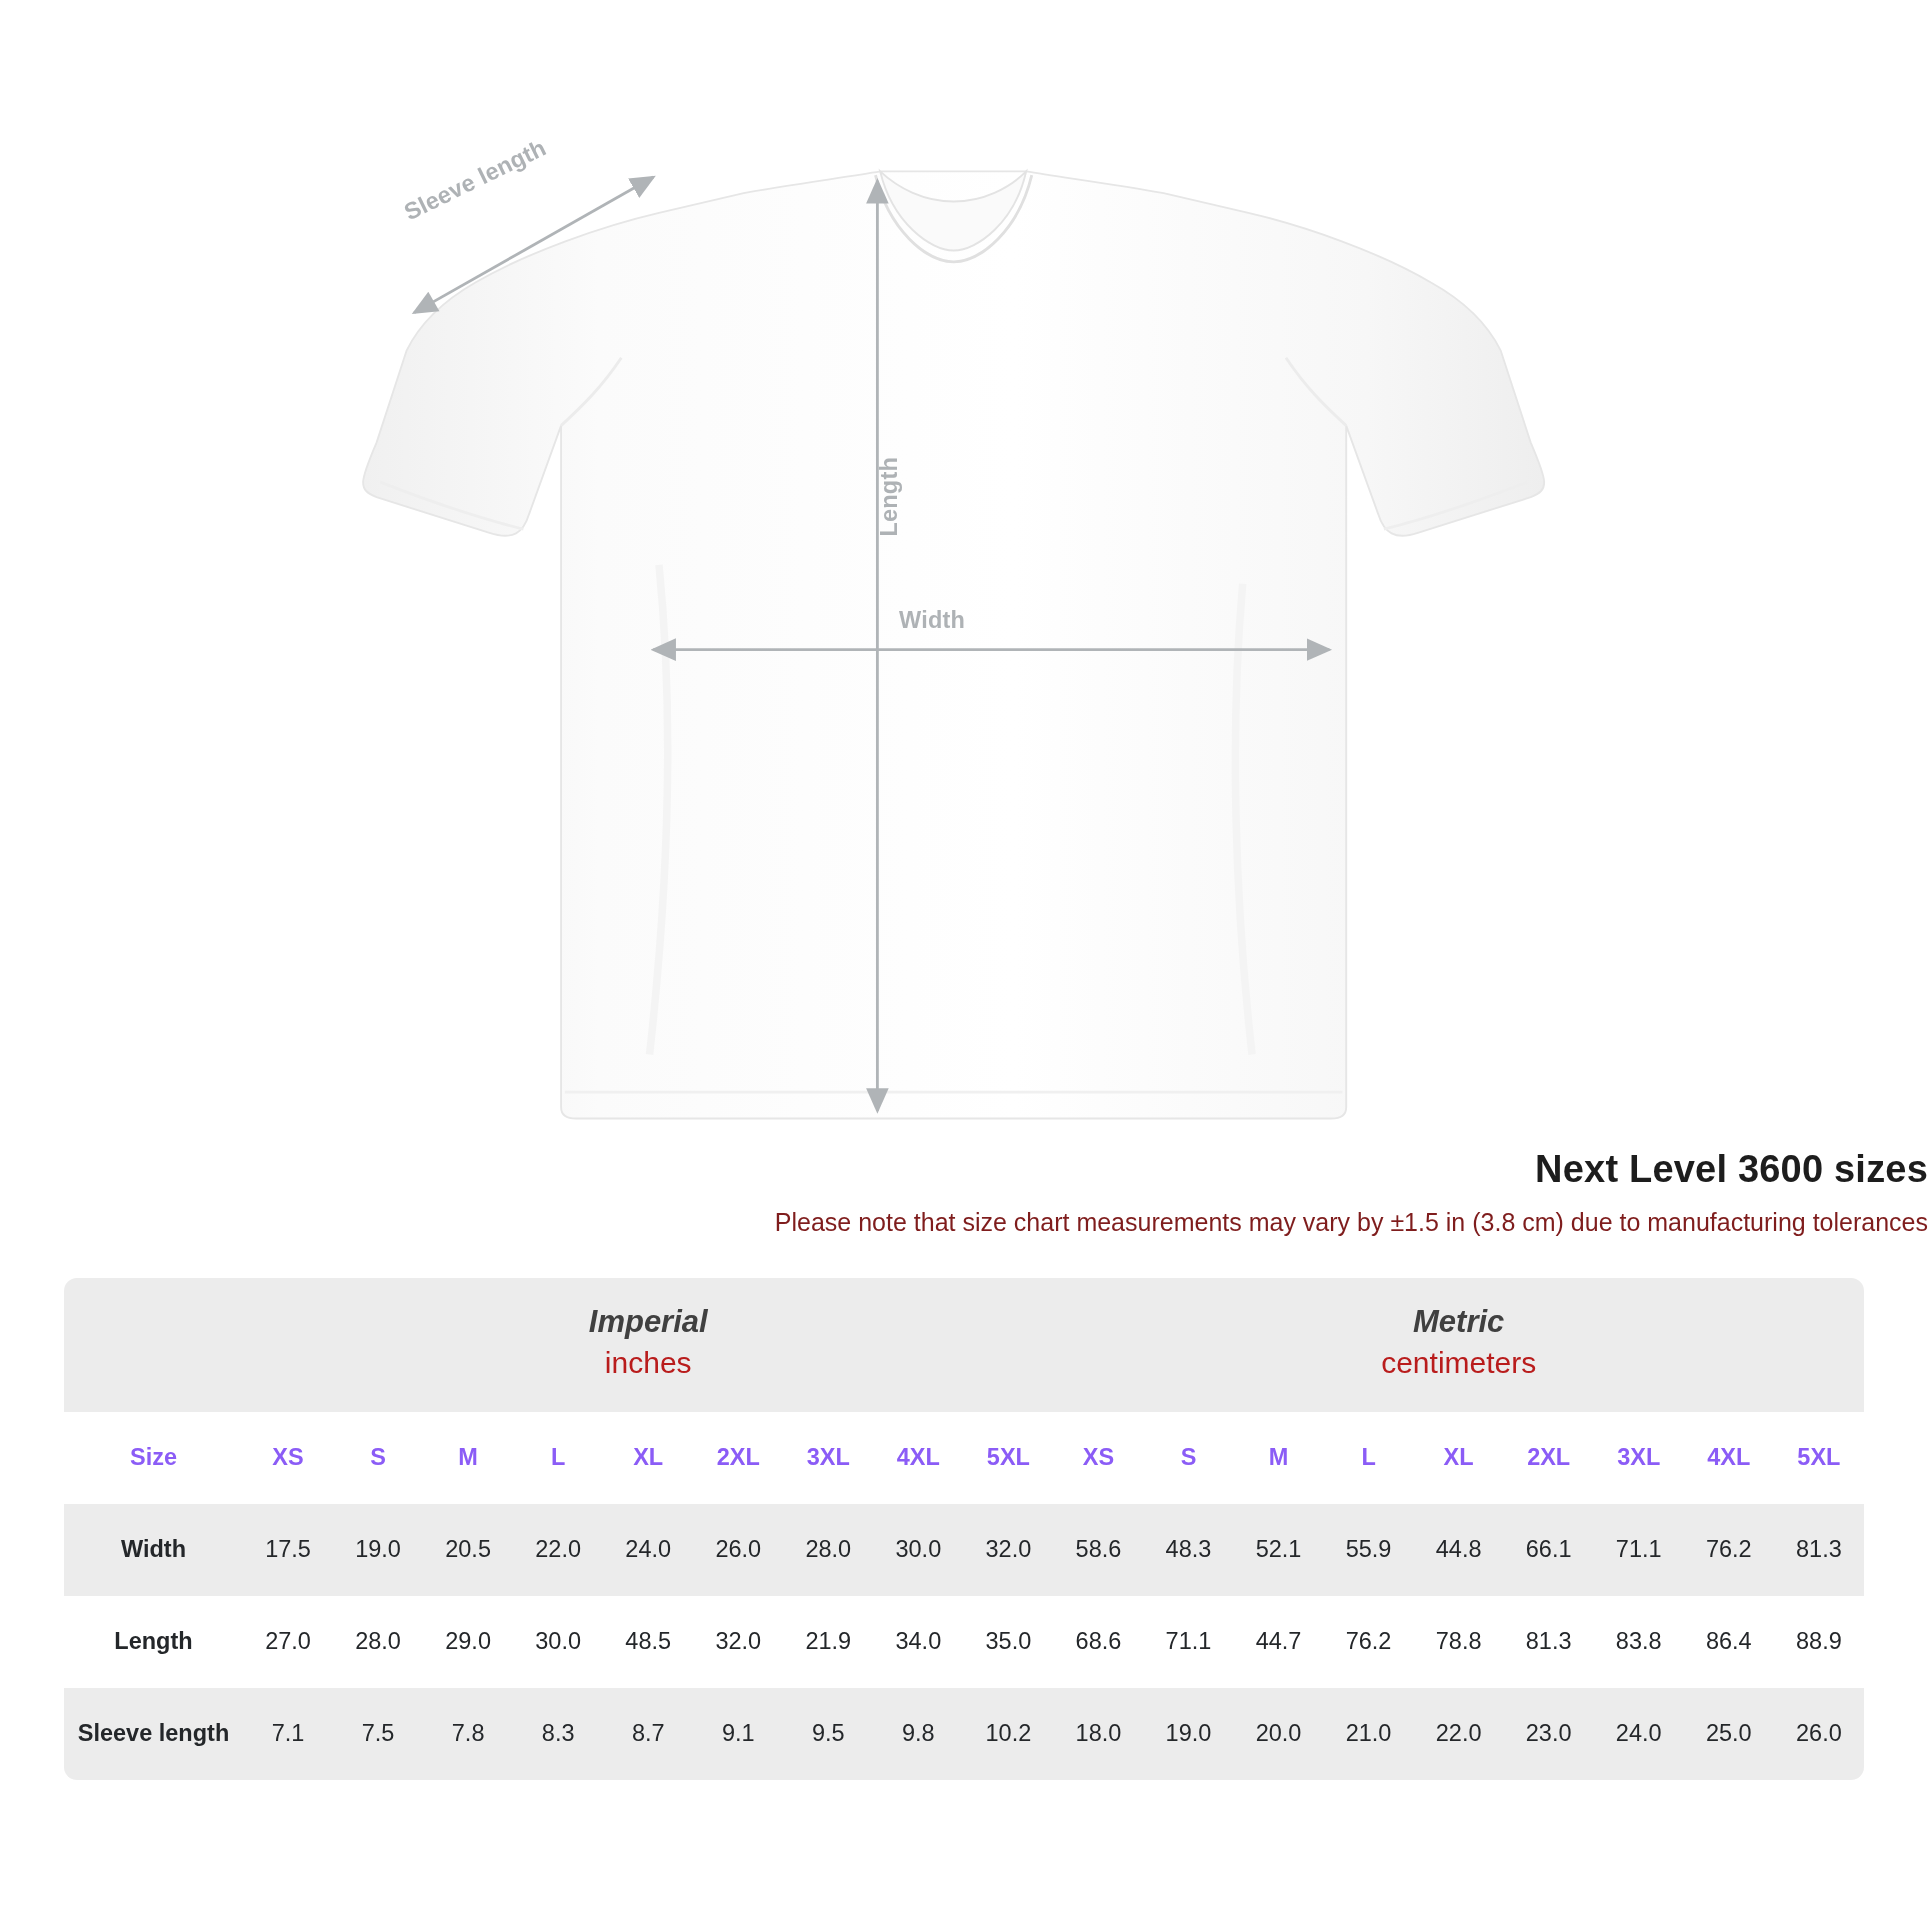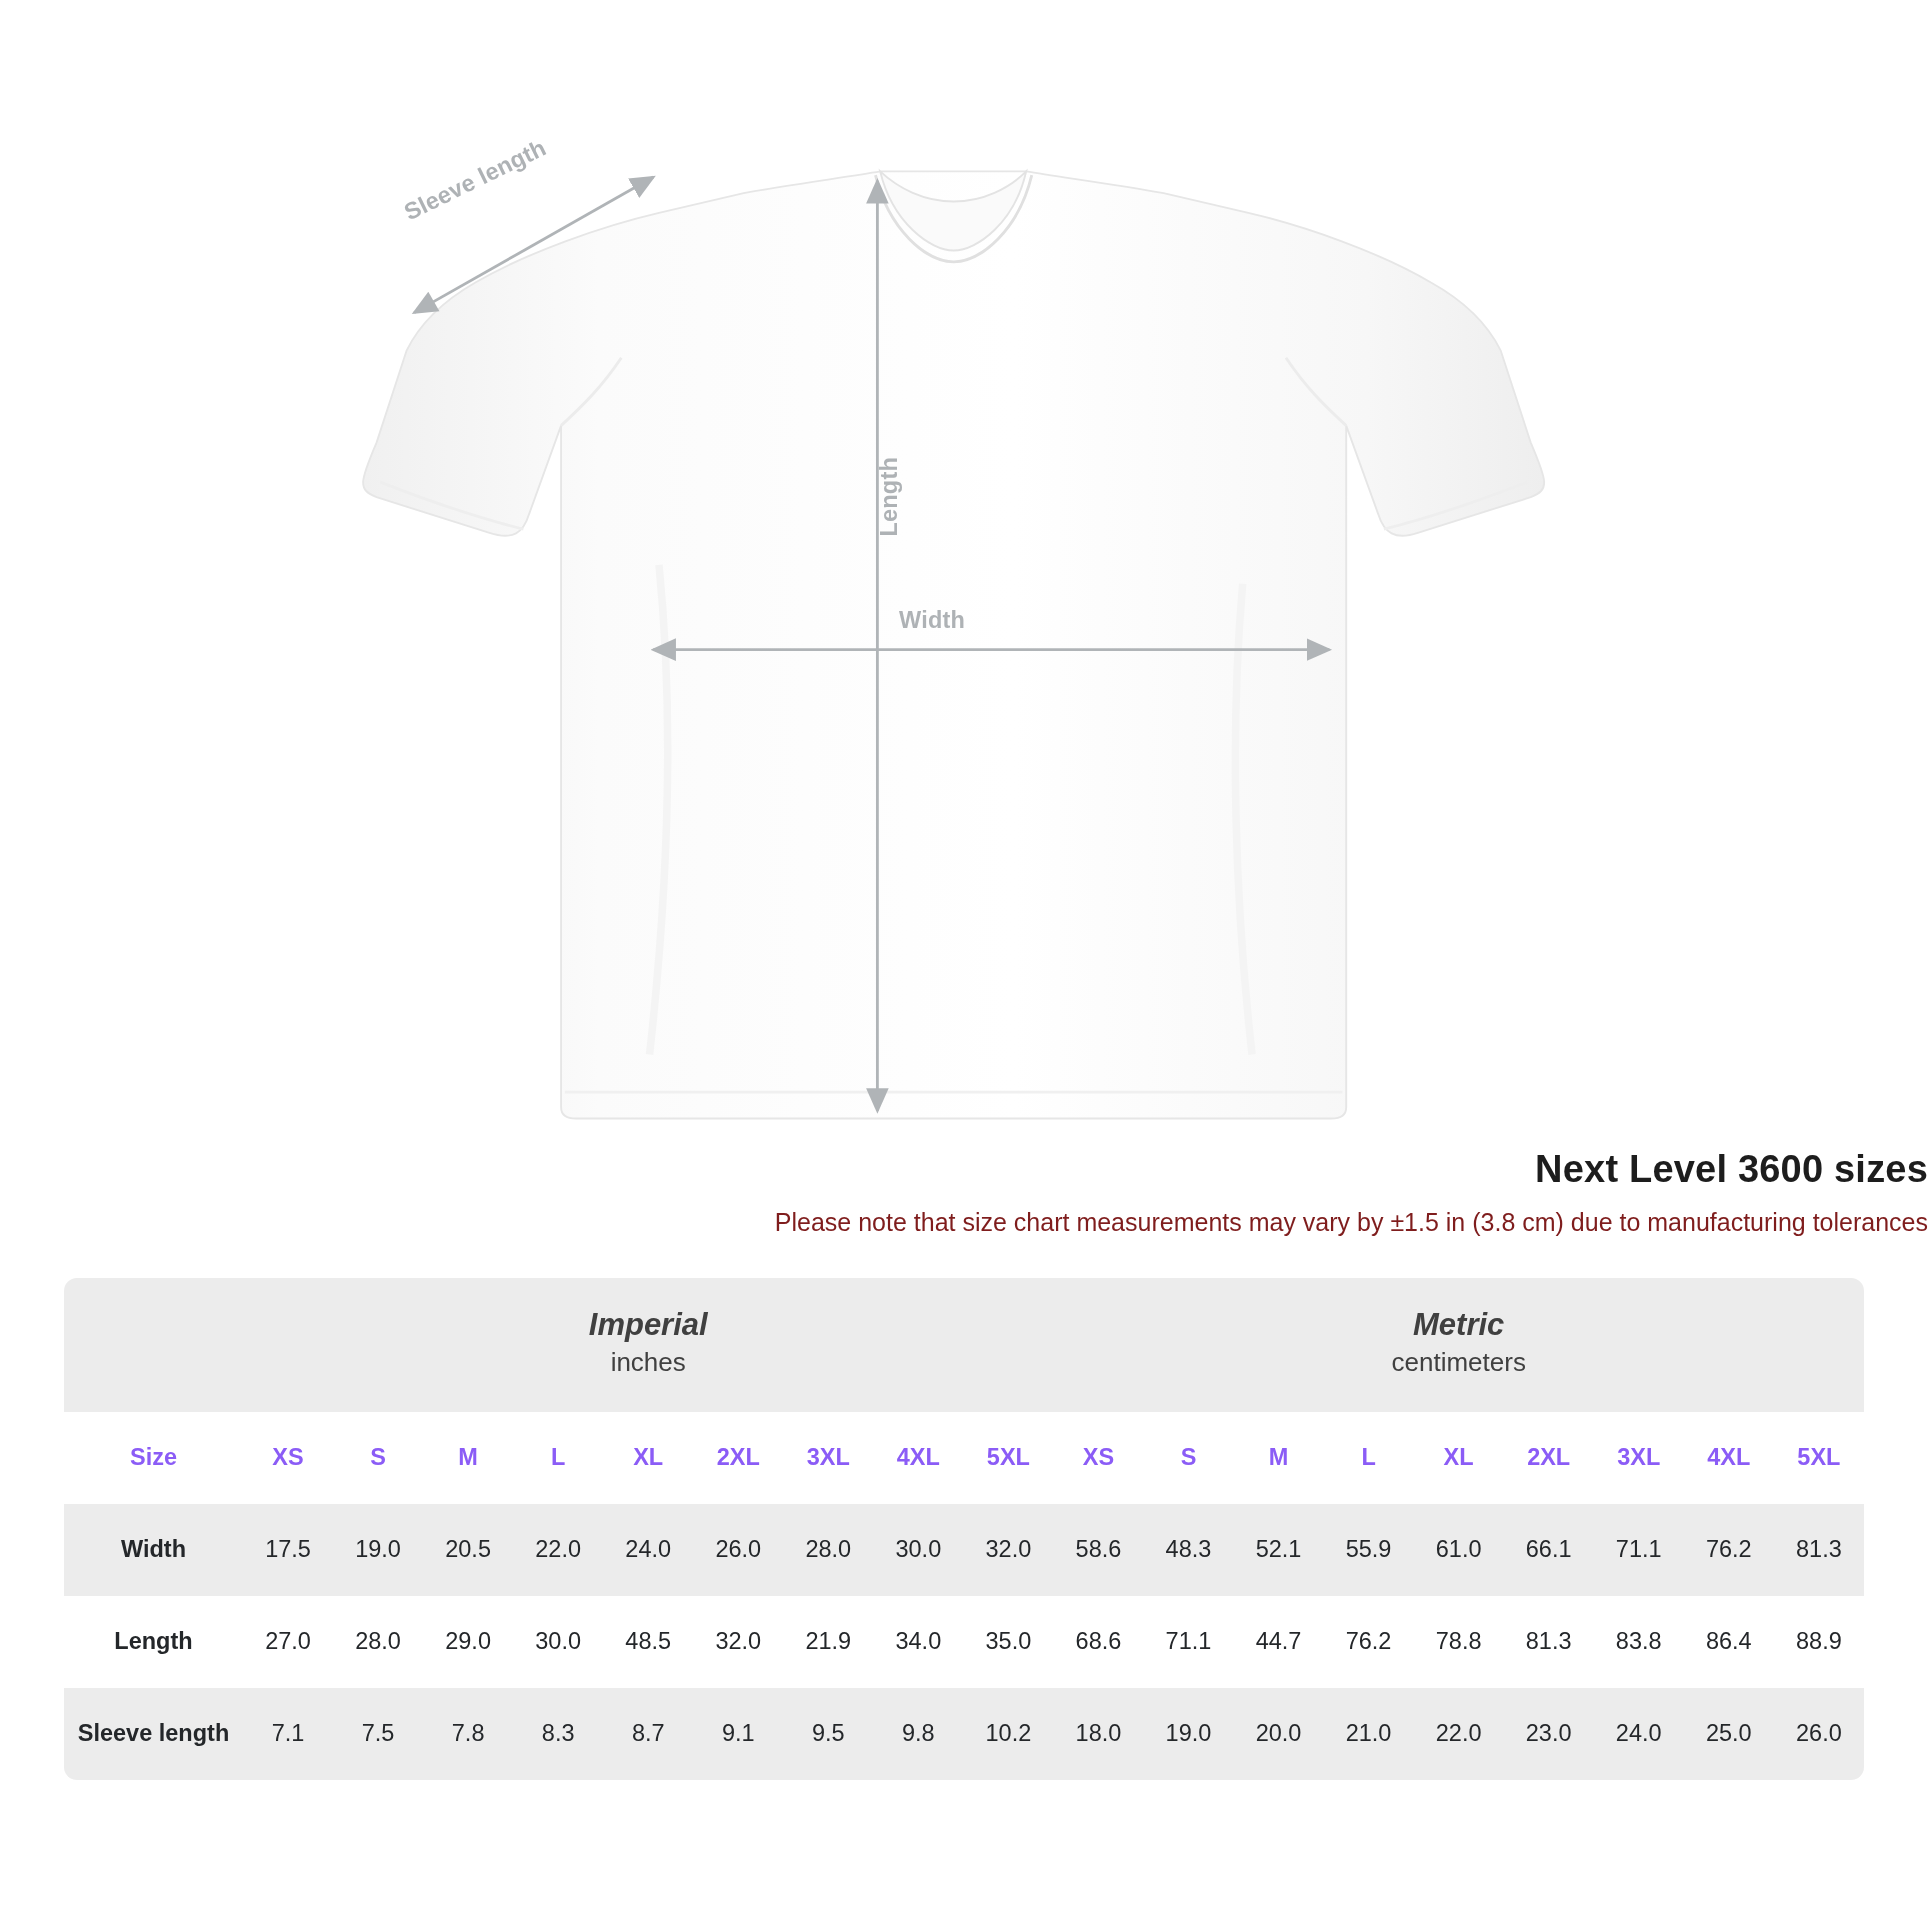--- a/index.html
+++ b/index.html
@@ -95,22 +95,22 @@
     height: 132px;
   }
   .unit-head .unit-name {
     font-size: 31px;
     font-weight: bold;
     font-style: italic;
     color: #404040;
     line-height: 1.15;
   }
   .unit-head .unit-sub {
-    font-size: 26px;
-    color: #404040;
+    font-size: 30px;
+    color: #b91c1c;
     line-height: 1.5;
   }
   tr.head-row td {
     background: #ffffff;
     height: 90px;
     font-weight: bold;
     color: #8b5cf6;
   }
   tr.head-row td.row-title {
     font-weight: bold;
@@ -266,21 +266,21 @@
           <td>22.0</td>
           <td>24.0</td>
           <td>26.0</td>
           <td>28.0</td>
           <td>30.0</td>
           <td>32.0</td>
           <td>58.6</td>
           <td>48.3</td>
           <td>52.1</td>
           <td>55.9</td>
-          <td>61.0</td>
+          <td>44.8</td>
           <td>66.1</td>
           <td>71.1</td>
           <td>76.2</td>
           <td>81.3</td>
         </tr>
 
         <tr class="data-row white">
           <td class="row-title">Length</td>
           <td>27.0</td>
           <td>28.0</td>

